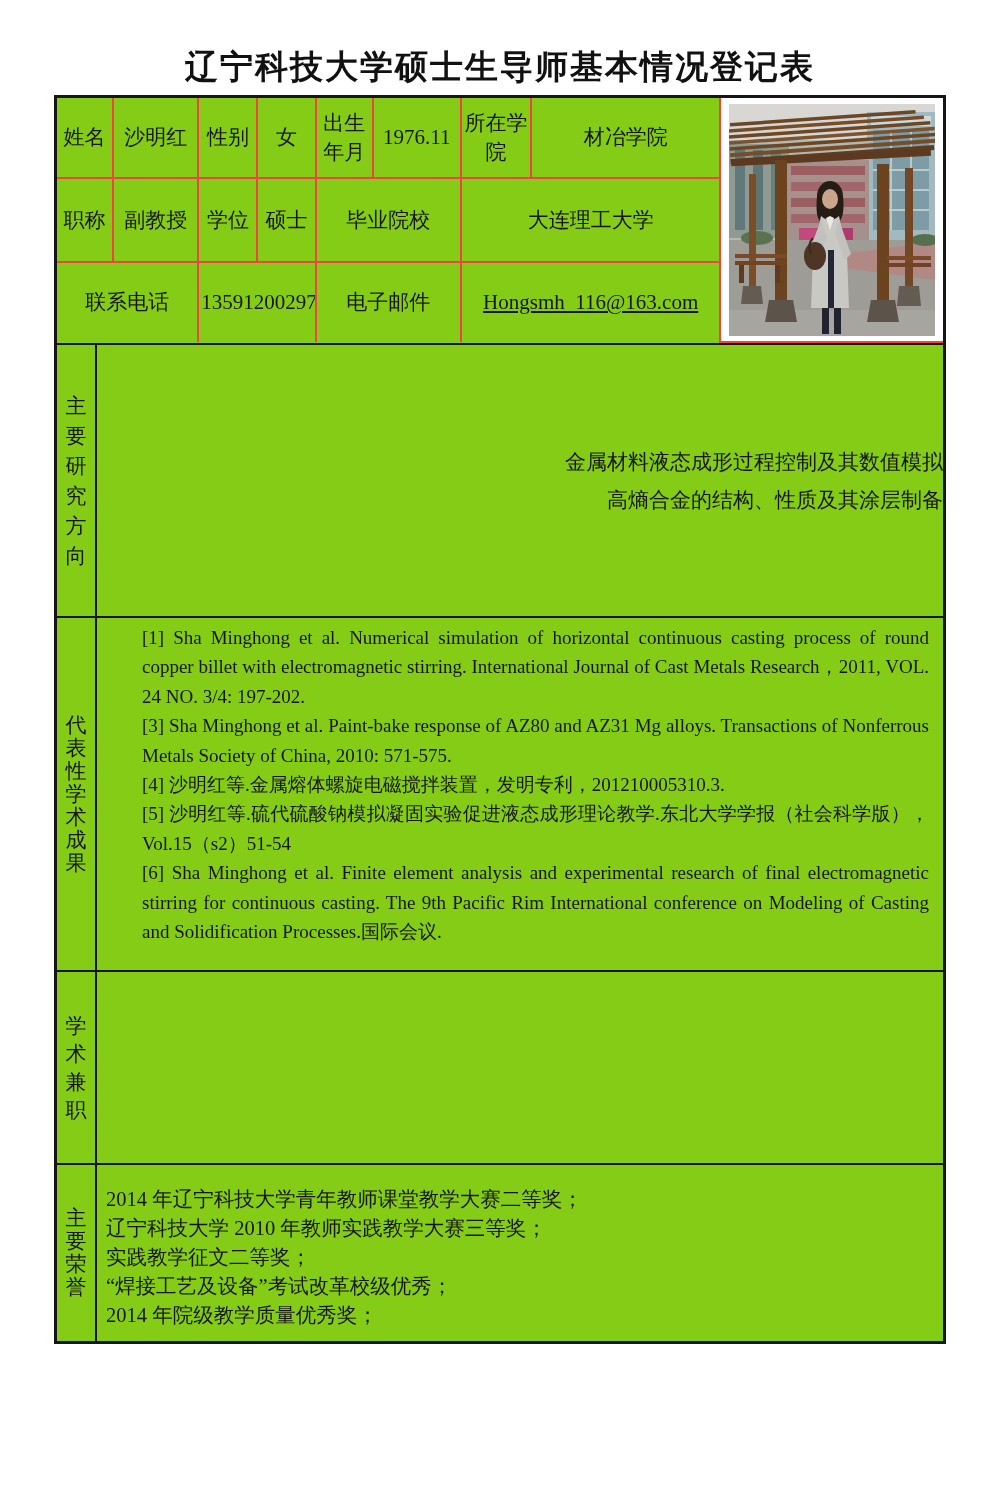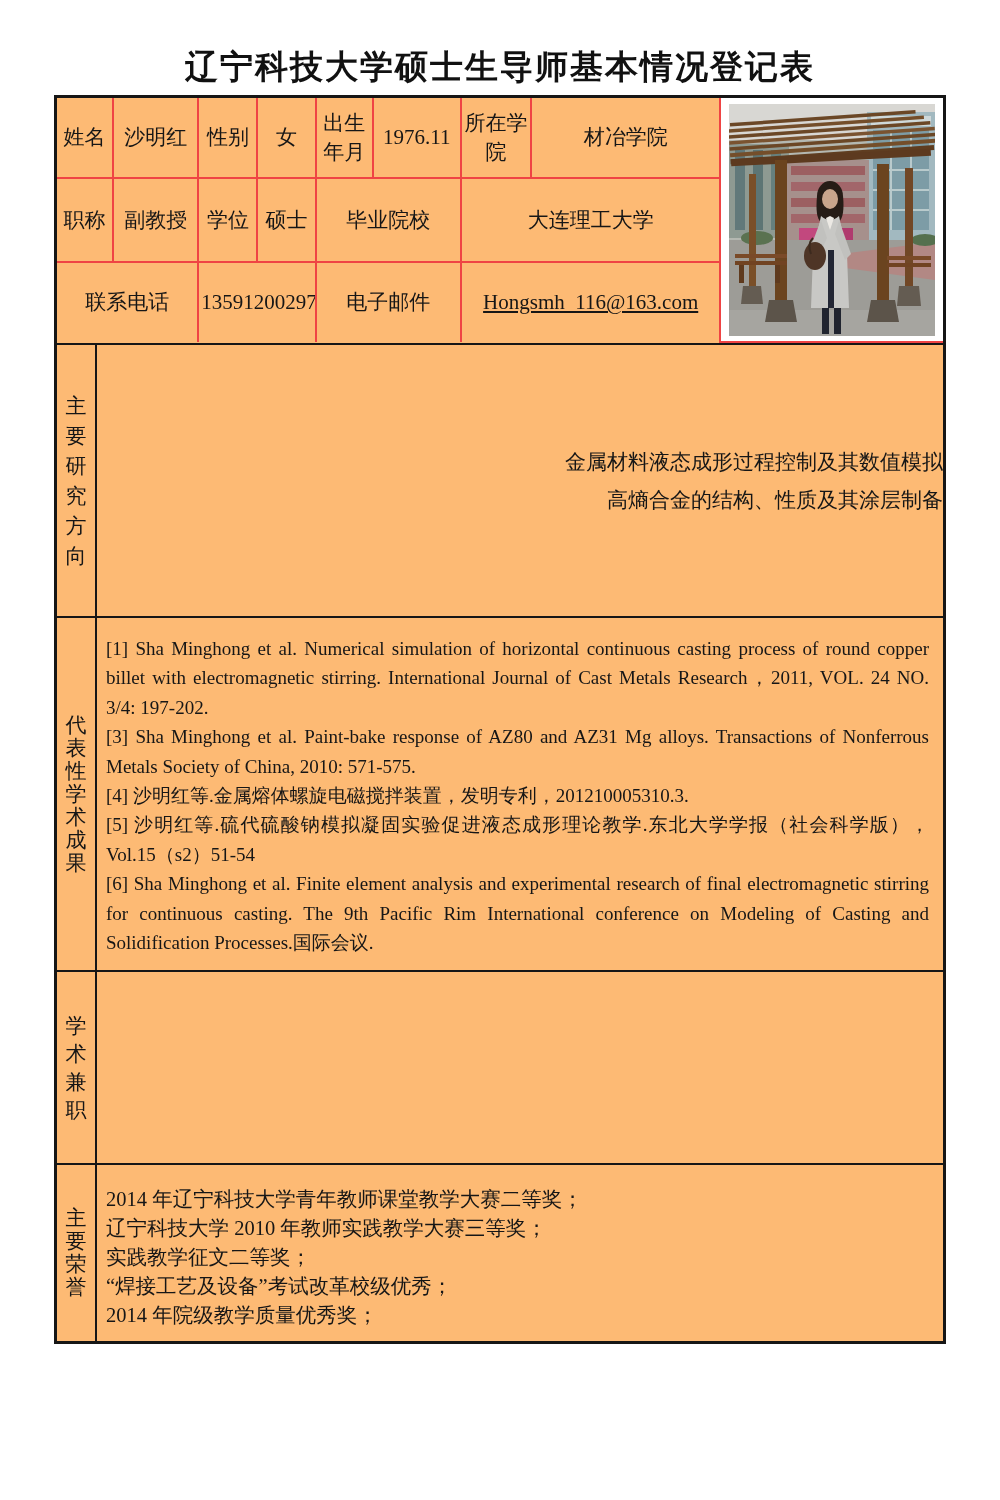--- a/index.html
+++ b/index.html
@@ -8,21 +8,21 @@
     font-family:"Liberation Serif","DejaVu Serif",serif; color:#161616;
     overflow:hidden;
   }
   .doc-title {
     position:absolute; top:45px; left:0; width:100%;
     text-align:center; font-family:"Liberation Sans","DejaVu Sans",sans-serif;
     font-size:33px; font-weight:700; letter-spacing:2px; color:#111111;
   }
   .form {
     position:absolute; left:54px; top:95px; width:892px;
-    border:3px solid #161616; box-sizing:border-box; background:#fdba74;
+    border:3px solid #161616; box-sizing:border-box; background:#84cc16;
   }
   table.htable { border-collapse:collapse; width:100%; table-layout:fixed; }
   .htable td {
     border:2px solid #ef4444; text-align:center; vertical-align:middle;
     font-size:21px; padding:2px; overflow:hidden; line-height:1.35;
   }
   .htable tr:first-child td { border-top:0; }
   .htable td.first-col { border-left:0; }
   .htable td.photo-cell { border-right:0; padding:0; }
   .htable tr.last-row td { border-bottom:0; }
@@ -41,21 +41,21 @@
   .lh-positions { line-height:28px; }
   .lh-honors { line-height:23px; }
   .section-content { flex:1; box-sizing:border-box; overflow:hidden; }
 
   .sec-research { height:273px; }
   .sec-research .section-content {
     display:flex; flex-direction:column; justify-content:center;
     padding-left:10px; font-size:21px; line-height:38px;text-align:right;
   }
   .sec-pubs { height:354px; }
-  .sec-pubs .section-content { padding:16px 14px 0 9px; font-size:19px; }
+  .sec-pubs .section-content { padding:5px 14px 0 9px; font-size:19px;margin-left:36px; }
   .sec-pubs p { margin:0; line-height:29.4px; text-align:justify; }
   .sec-positions { height:193px; }
   .sec-honors { height:178px; }
   .sec-honors .section-content { padding:4px 10px 0 9px; font-size:20.5px; line-height:29px;margin-top:16px; }
 </style>
 </head>
 <body>
 
 <div class="page">
 

